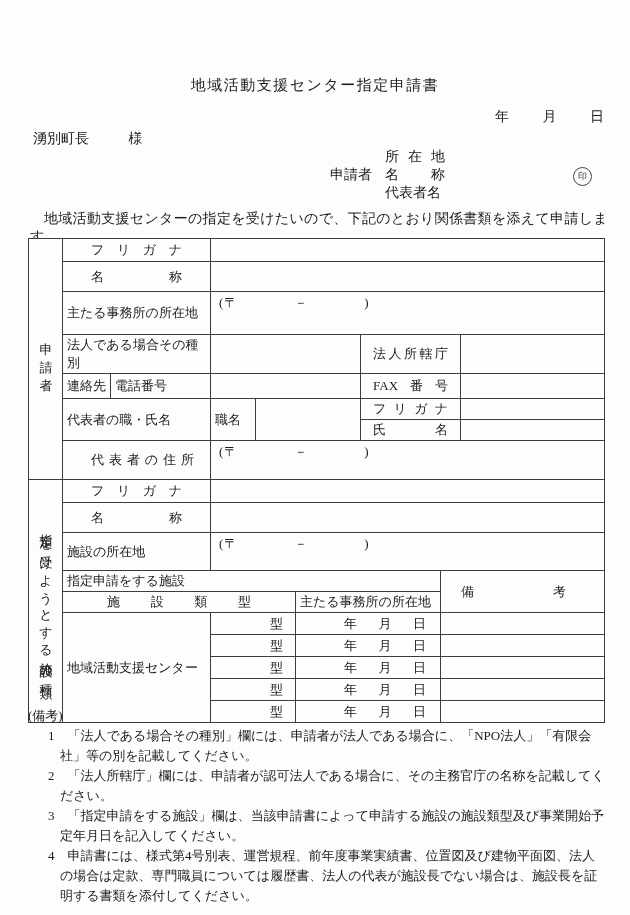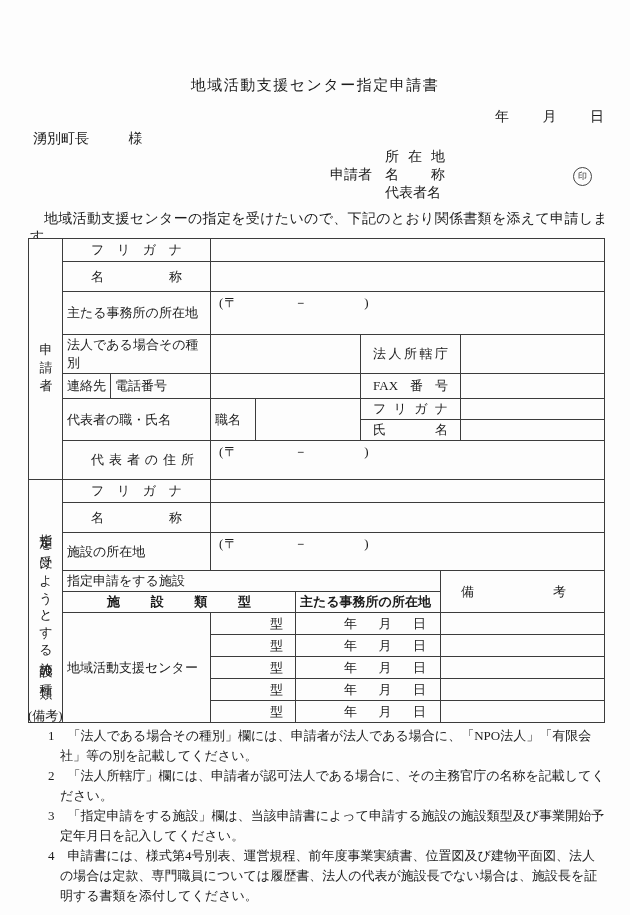--- a/index.html
+++ b/index.html
@@ -46,21 +46,21 @@
     writing-mode:vertical-rl; text-orientation:upright;
     text-align:center; padding:0; letter-spacing:18px; font-size:13px;
   }
   .vlong { letter-spacing:2.5px; }
   .typecell { text-align:right; padding-right:12px; }
   .dspread { display:flex; justify-content:space-between; padding:0 10px 0 44px; }
   .rempad { padding-left:20px; padding-right:38px; }
   .typepad { padding-left:44px; padding-right:44px; }
   tr.h23 { height:23px; } tr.h30 { height:30px; } tr.h43 { height:43px; }
   tr.h25 { height:25px; } tr.h21 { height:21px; } tr.h39 { height:39px; }
-  tr.h38 { height:38px;padding-left:12px; } tr.h19 { height:19px; } tr.h17 { height:17px;font-weight:bold; }
+  tr.h38 { height:38px;padding-left:12px; } tr.h19 { height:19px; } tr.h17 { height:17px; }
   tr.h22 { height:22px; }
 
   .notes { left:28px; top:706px; width:580px; font-size:13px; line-height:20px; }
   .note-item { padding-left:32px; text-indent:-12px; }
 </style>
 </head>
 <body>
 
 <div class="sheet">
 

